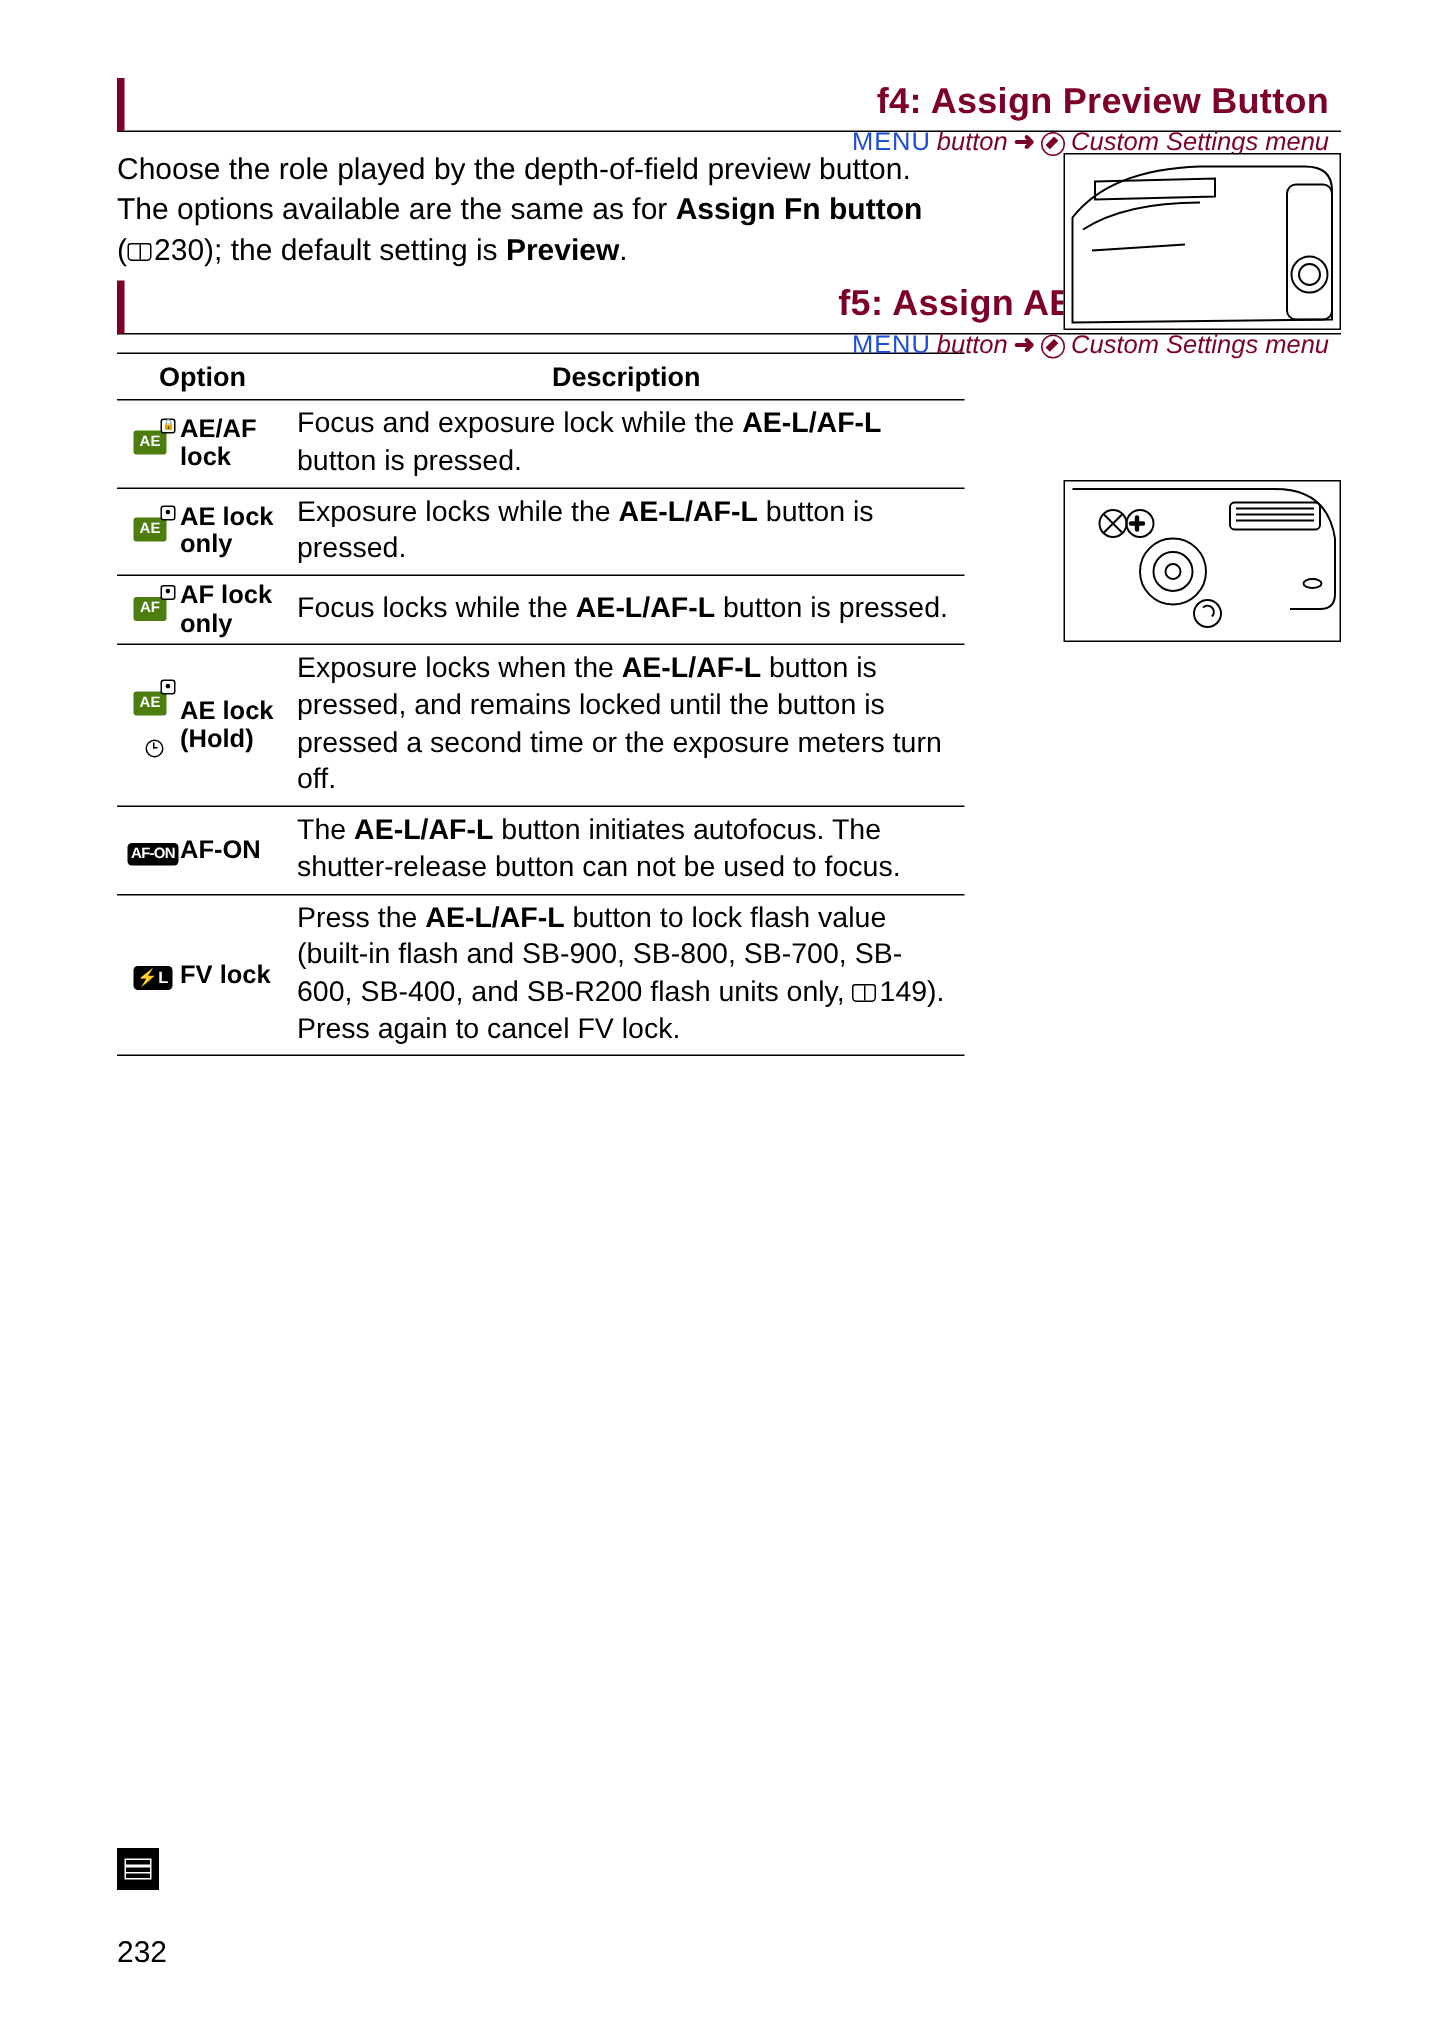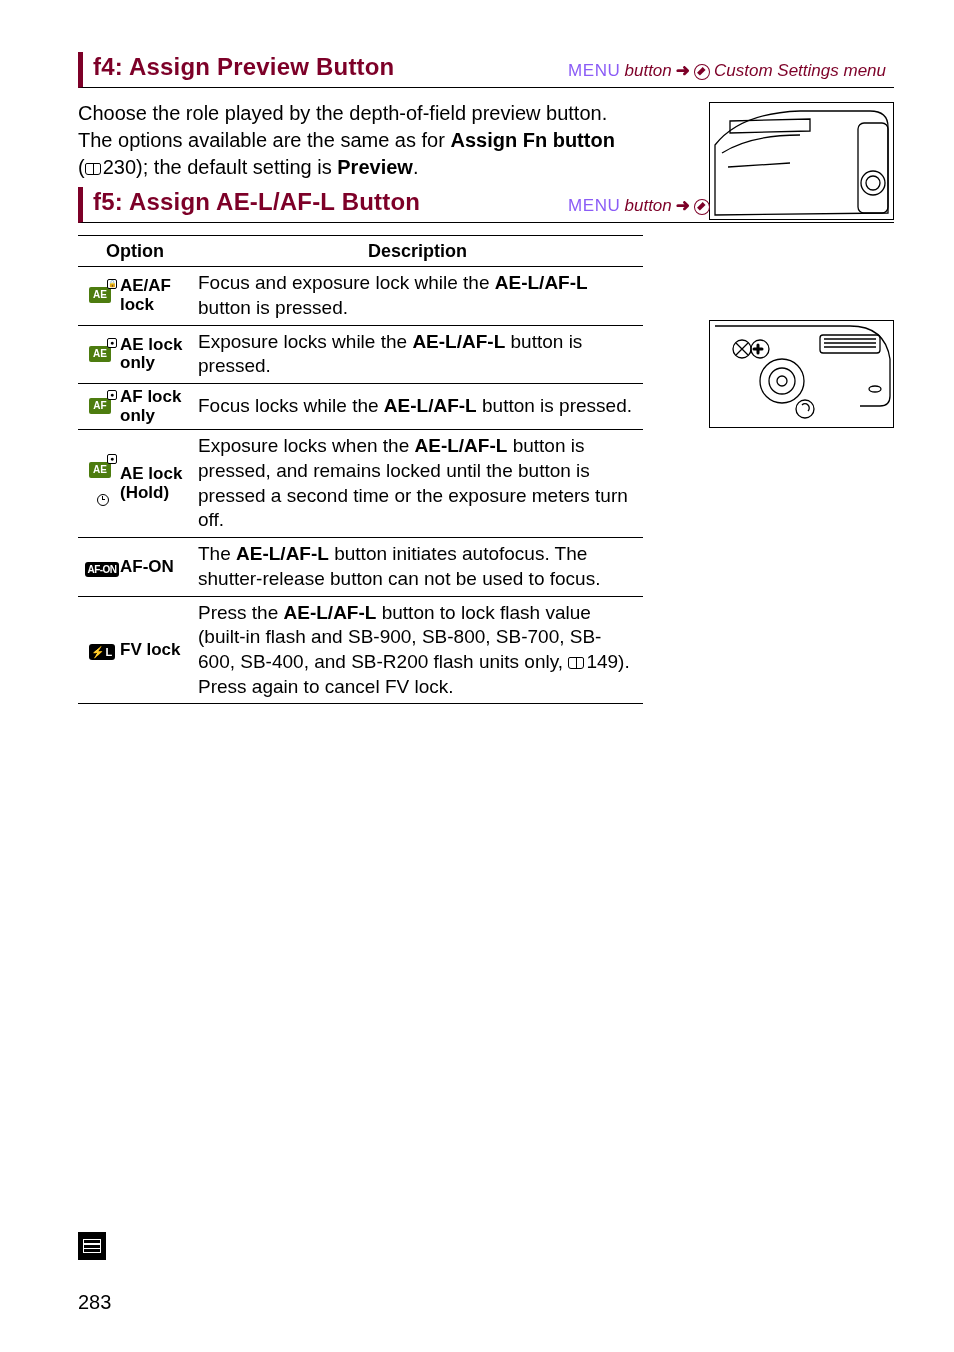--- a/index.html
+++ b/index.html
@@ -16,38 +16,39 @@
   }
   .section-bar {
     display: flex;
     align-items: flex-end;
     justify-content: space-between;
     border-left: 5px solid #7d0028;
     border-bottom: 1px solid #000;
     padding: 0 8px 4px 10px;
     margin-bottom: 12px;
     height: 36px;
+    flex-direction: column;
   }
   .section-title {
     color: #7d0028;
     font-weight: 700;
     font-size: 24px;
     letter-spacing: 0.2px;
   }
   .section-right {
     font-style: italic;
     color: #7d0028;
     font-size: 17px;
     display: inline-flex;
     align-items: center;
     gap: 4px;
   }
   .menu-label {
     font-style: normal;
-    color: #8b5cf6;
+    color: #1d4ed8;
     font-weight: 500;
     letter-spacing: 0.6px;
     font-family: "Arial Narrow", Arial, sans-serif;
   }
   .arrow {
     font-style: normal;
     color: #7d0028;
     font-weight: 700;
   }
   .pencil-icon {
@@ -347,13 +348,13 @@
           <span> button to lock flash value (built-in flash and SB-900, SB-800, SB-700, SB-600, SB-400, and SB-R200 flash units only, </span><span class="book-ic"></span><span>149).  Press again to cancel FV lock.</span>
         </td>
       </tr>
     </tbody>
   </table>
 </div>
 
 <div class="footer-icon-box">
   <div class="lines"></div>
 </div>
-<div class="page-num">283</div>
+<div class="page-num">232</div>
 
 </body></html>

